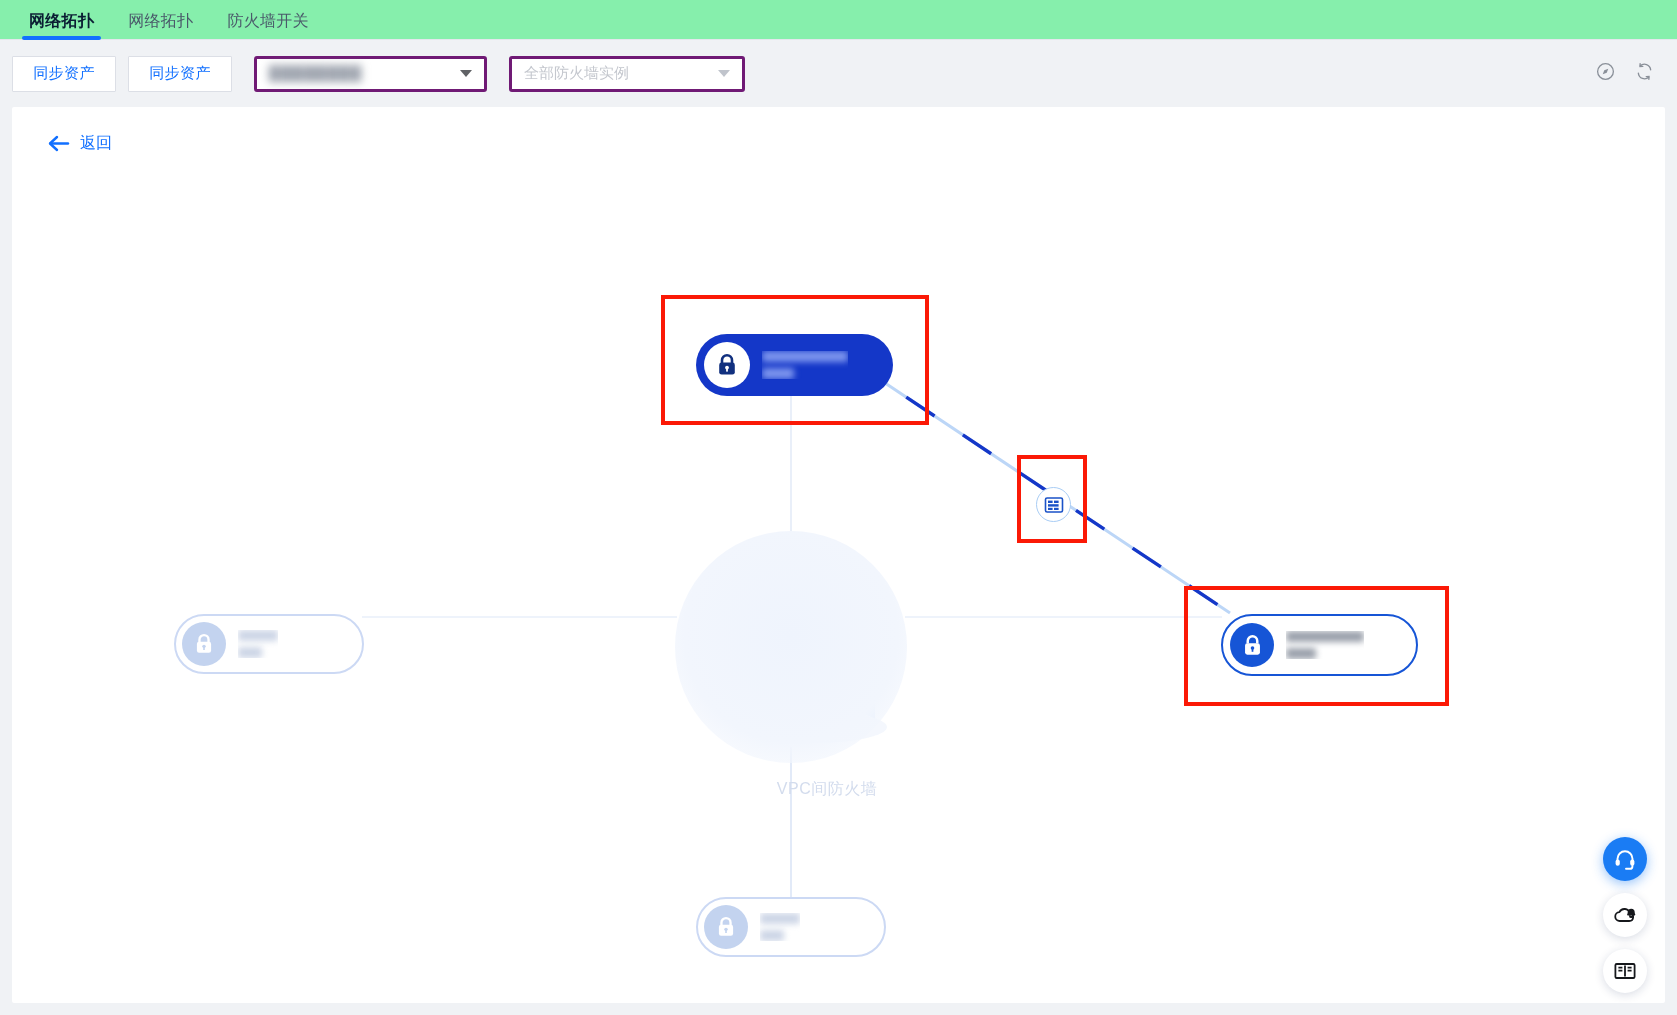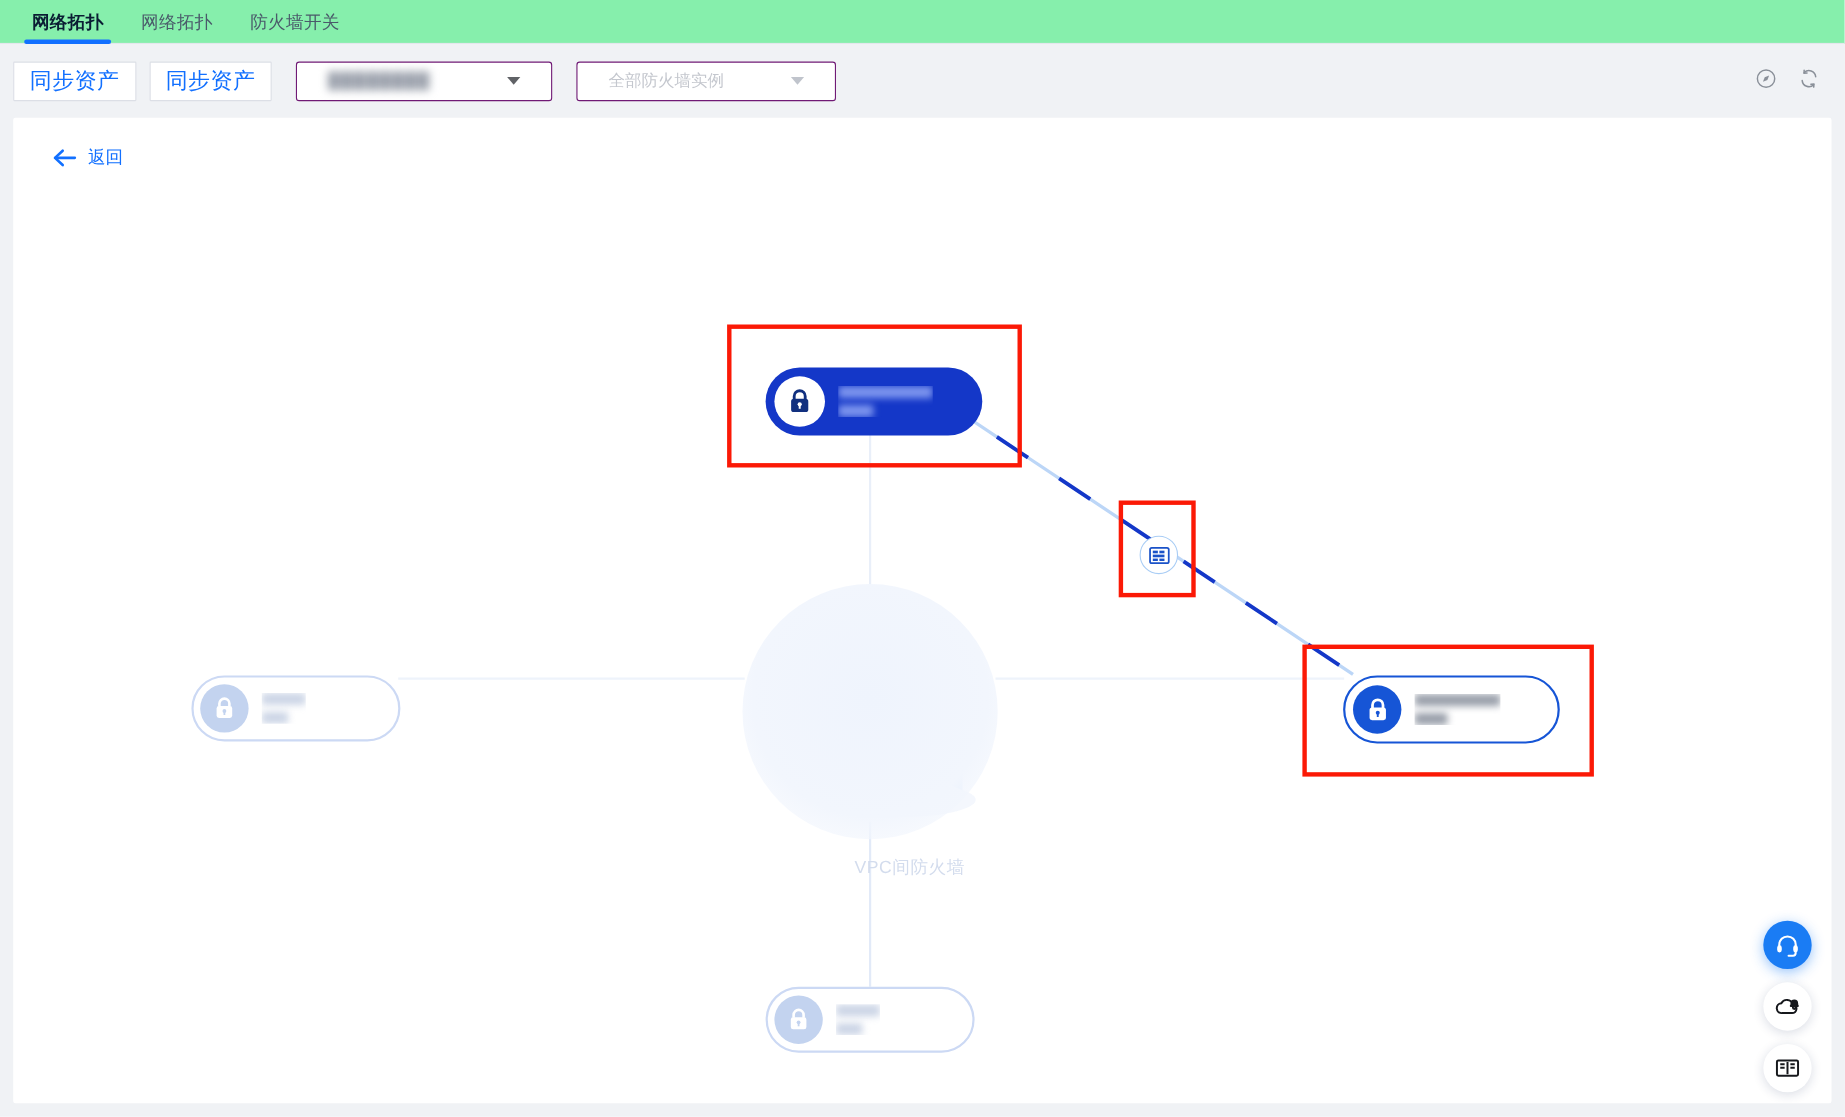--- a/index.html
+++ b/index.html
@@ -61,36 +61,36 @@
     gap: 12px;
   }
   .btn {
     height: 36px;
     min-width: 104px;
     padding: 0 14px;
     background: #fff;
     border: 1px solid #dcdfe6;
     border-radius: 1px;
     color: #1270ff;
-    font-size: 20px;
+    font-size: 15px;
     display: flex;
     align-items: center;
     justify-content: center;
     cursor: pointer;
     font-family: inherit;
     letter-spacing: .4px;
   }
   .select {
     height: 36px;
     background: #fff;
-    border: 1px solid #701a75;
+    border: 3px solid #701a75;
     border-radius: 3px;
     display: flex;
     align-items: center;
-    padding: 0 28px;
+    padding: 0 12px;
     cursor: pointer;
     position: relative;
   }
   .select.w1 { width: 233px; margin-left: 10px; }
   .select.w2 { width: 236px; margin-left: 10px; }
   .select .val {
     font-size: 15px;
     color: #c4c7ce;
     flex: 1;
     white-space: nowrap;

